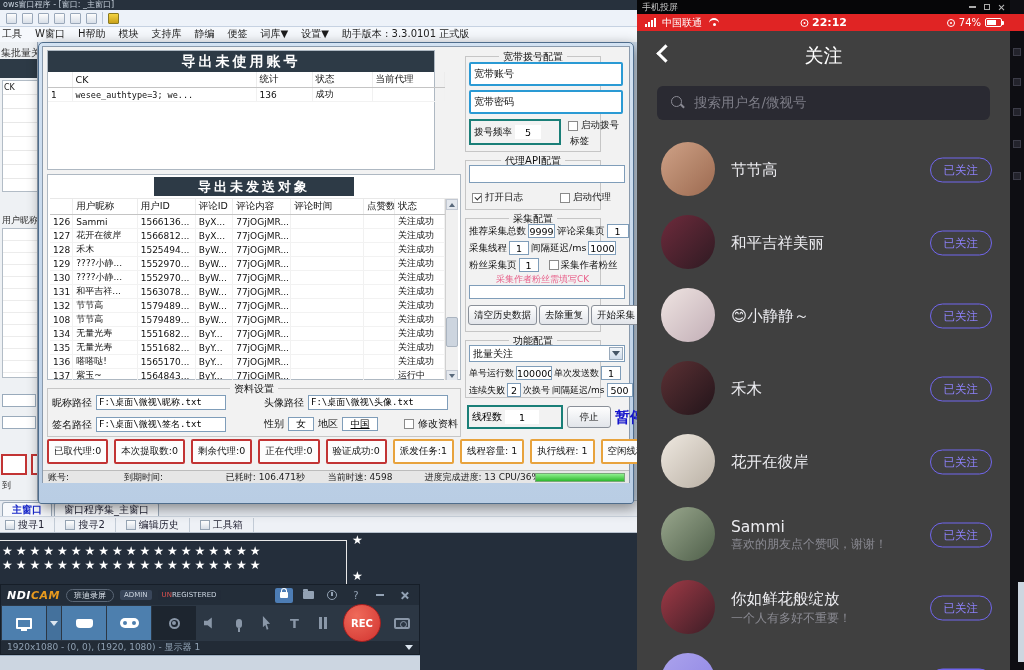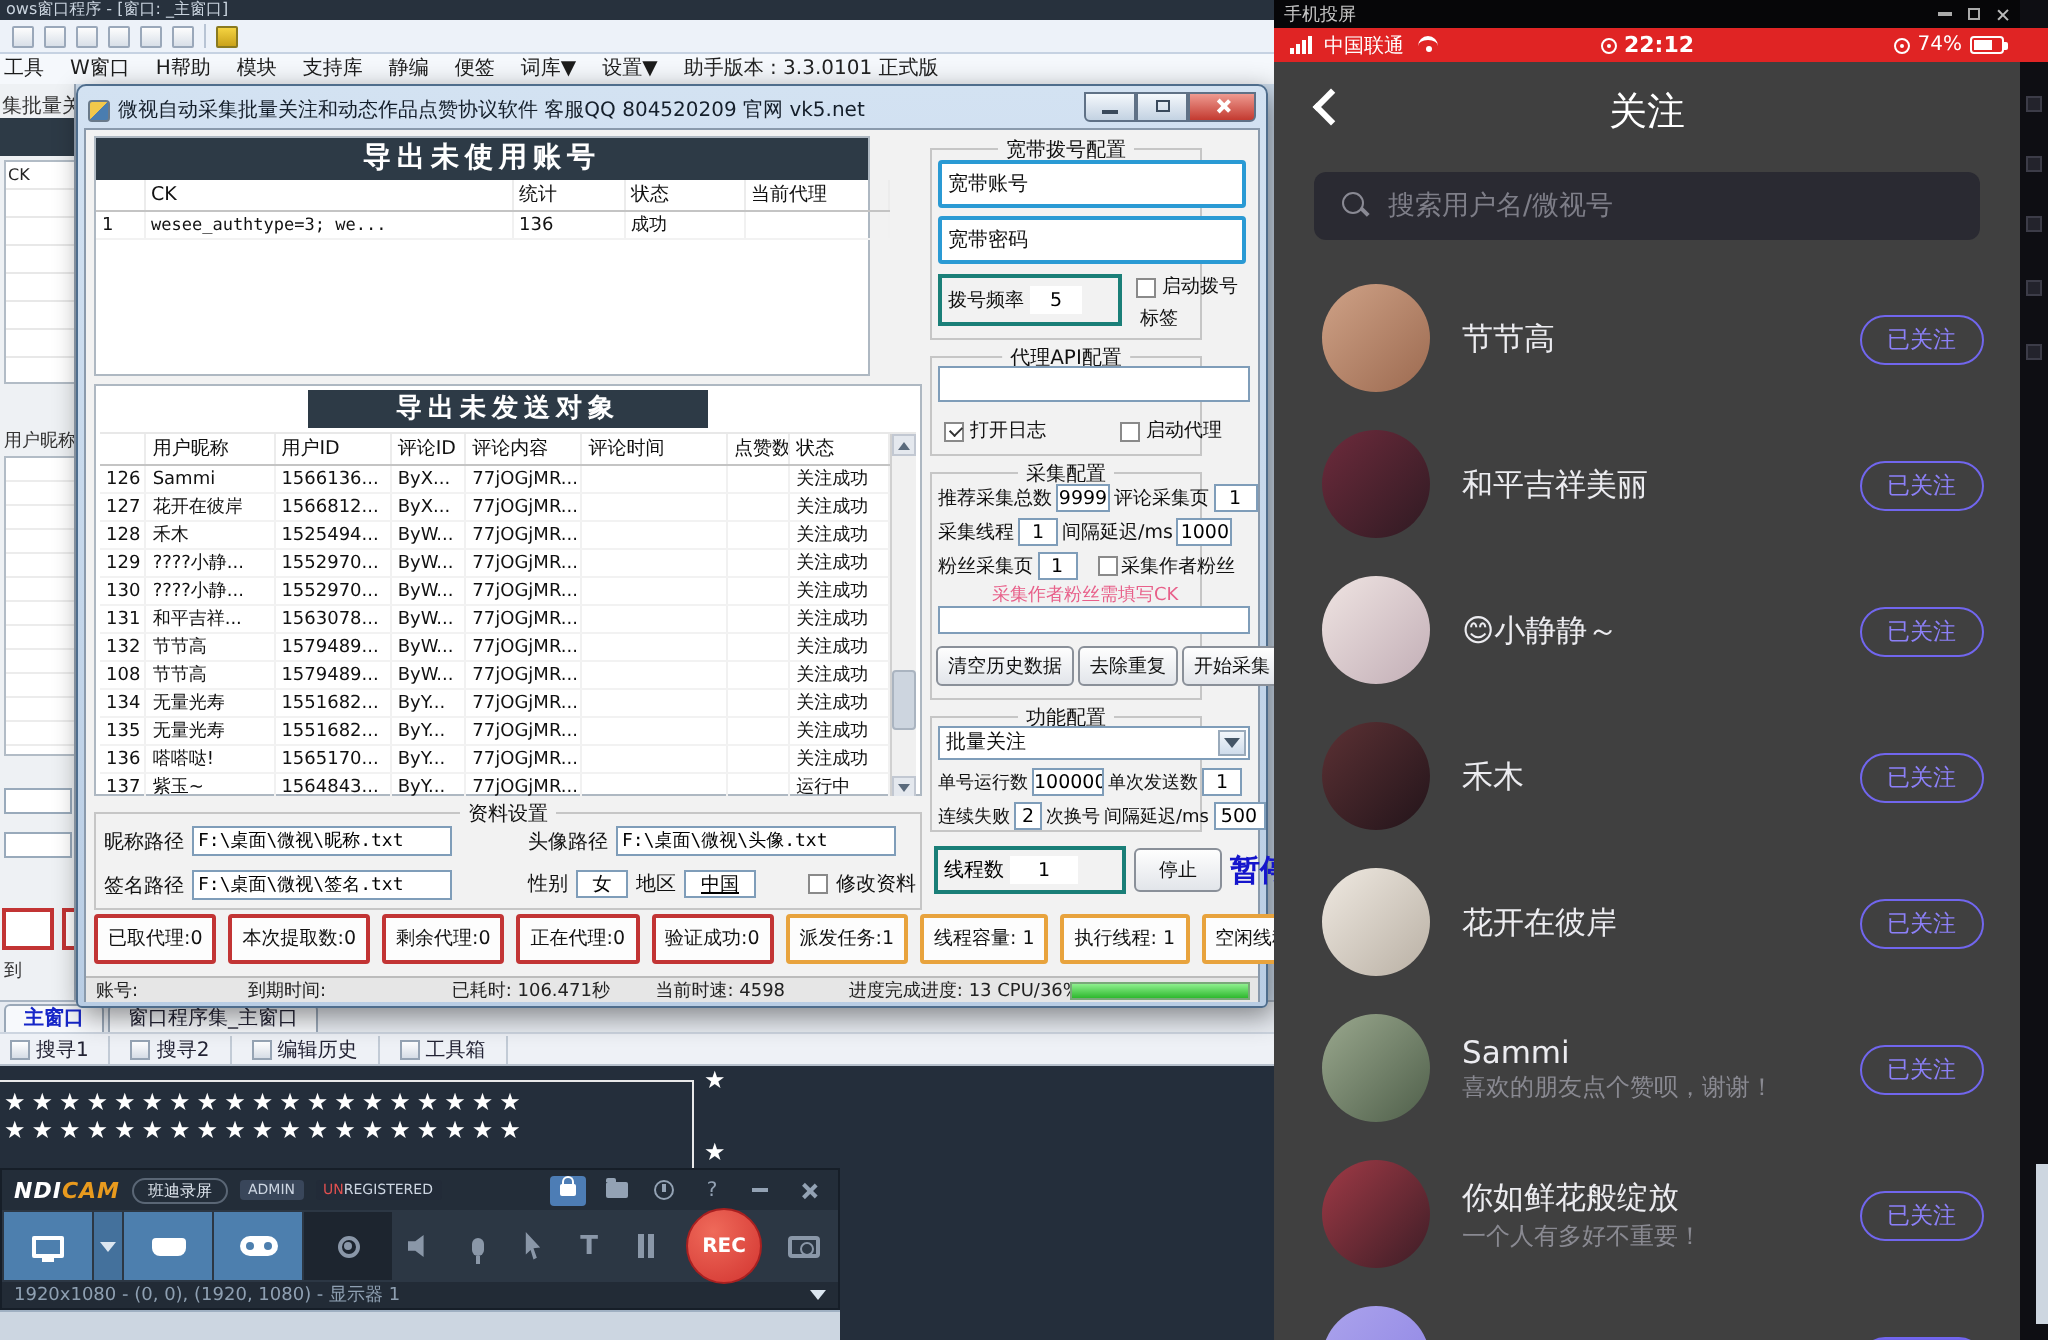--- a/index.html
+++ b/index.html
@@ -346,35 +346,20 @@
         </span>
     </div>
     <div class="b-r3">
       <span>1920x1080 - (0, 0), (1920, 1080) - 显示器 1</span>
       <span class="grow"></span>
       <span class="chevdn"></span>
     </div>
   </div>
 
   <div class="abs win">
-    <div class="win-tb">
-      <span class="win-ico"></span>
-      <span class="win-title">微视自动采集批量关注和动态作品点赞协议软件 客服QQ 804520209 官网 vk5.net</span>
-      <span class="wbtns">
-        <span class="wb min">
-            <span class="bar"></span>
-          </span>
-        <span class="wb">
-            <span class="sq"></span>
-          </span>
-        <span class="wb cls">
-            <span class="xg"></span>
-          </span>
-      </span>
-    </div>
     <div class="win-body">
 
       <div class="tblk tblk1">
         <div class="tbar tbar1">导出未使用账号</div>
         <table id="utbl">
             <colgroup>
               <col style="width: 24px;">
               <col style="width: 184px;">
               <col style="width: 56px;">
               <col style="width: 60px;">

